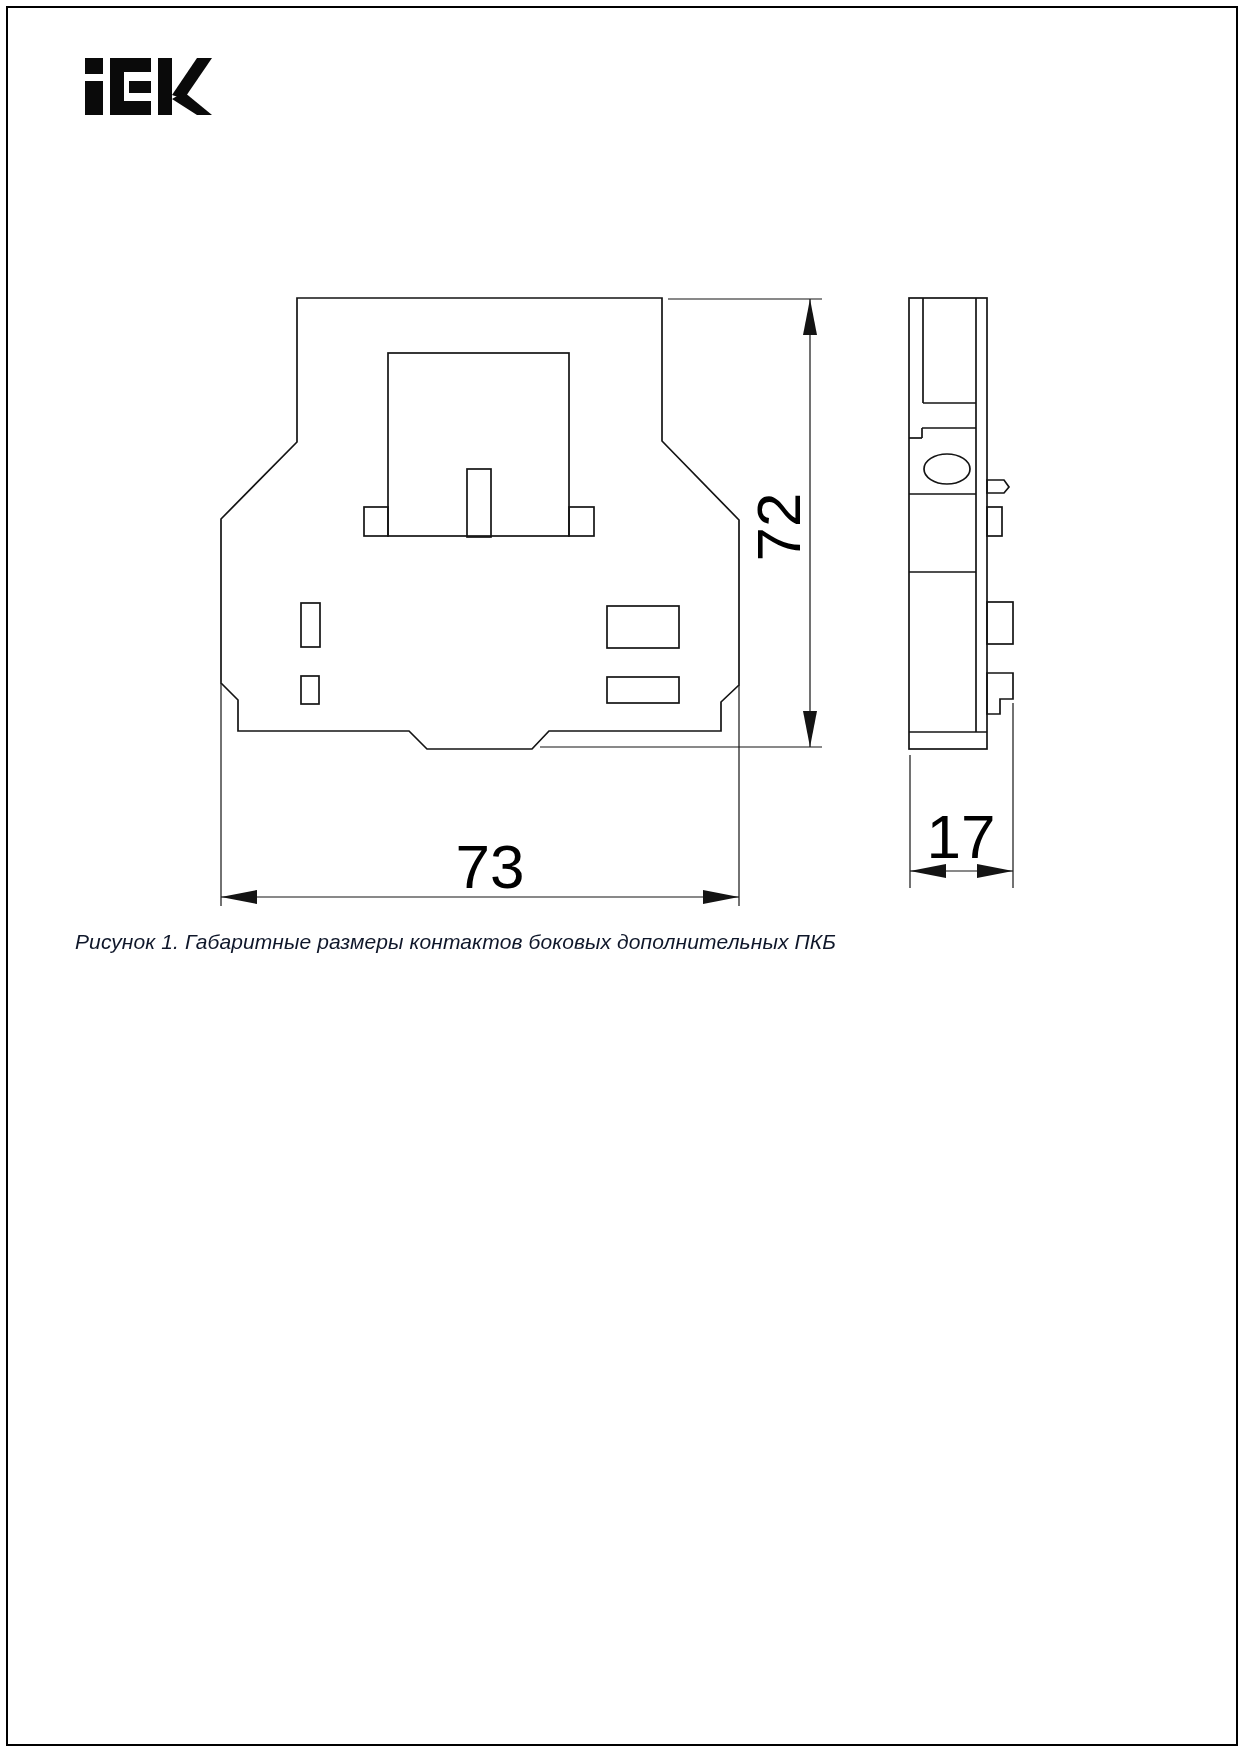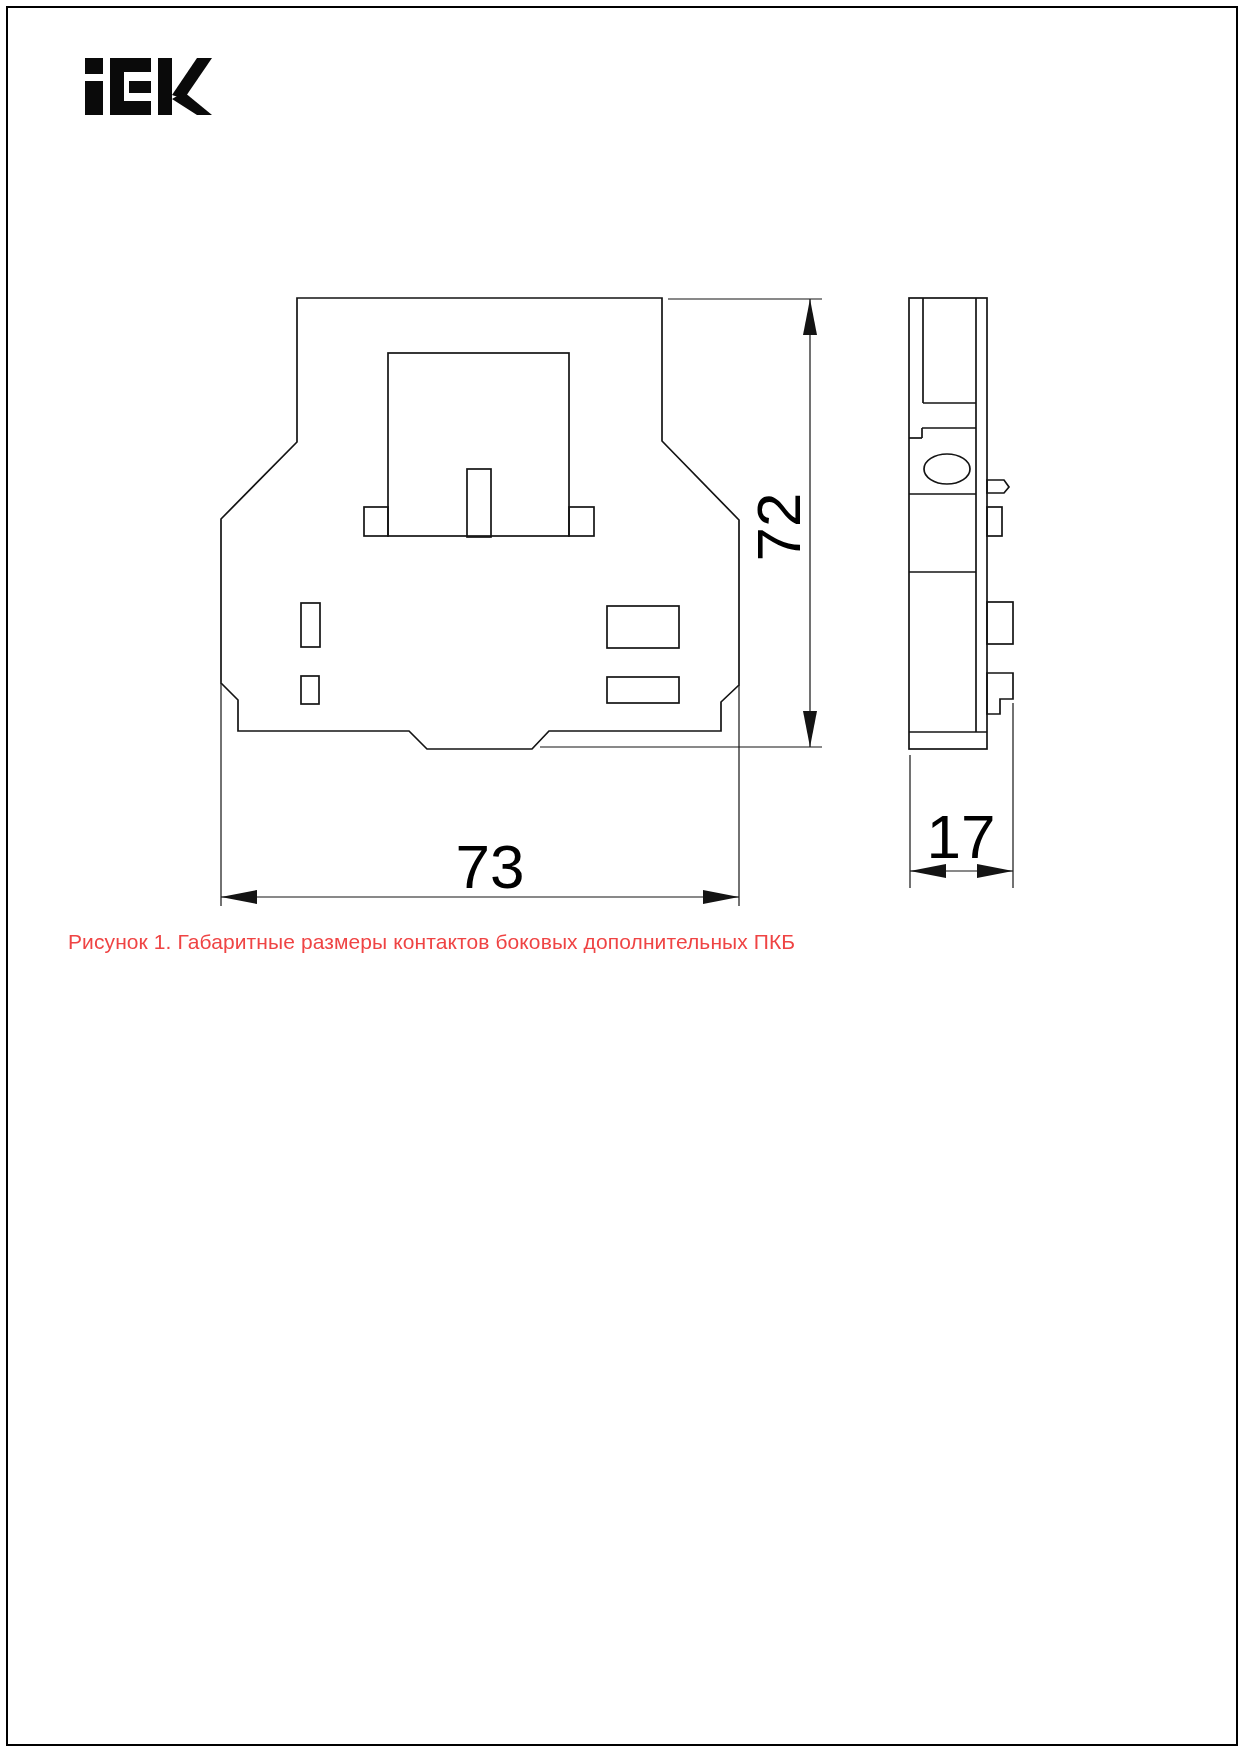--- a/index.html
+++ b/index.html
@@ -13,25 +13,26 @@
   }
   .page-border{
     position:absolute;
     left:6px;top:6px;right:6px;bottom:6px;
     border:2px solid #000000;
     pointer-events:none;
   }
   .drawing-svg{position:absolute;left:0;top:0;}
   .caption{
     position:absolute;
-    left:68px;top:930px;
+    left:75px;top:930px;
     font-size:21px;
-    color:#ef4444;
+    color:#0f172a;
     letter-spacing:0.1px;
     white-space:nowrap;
+    font-style:italic;
   }
   svg .outline{fill:none;stroke:#141414;stroke-width:1.7;stroke-linejoin:miter;}
   svg .thin{fill:none;stroke:#141414;stroke-width:1.2;}
   svg .arrow{fill:#141414;stroke:none;}
   svg .dimtext{
     font-family:"Liberation Sans", sans-serif;
     font-size:62px;
     fill:#000000;
   }
   svg .logo-shape{fill:#0a0a0a;stroke:none;}

